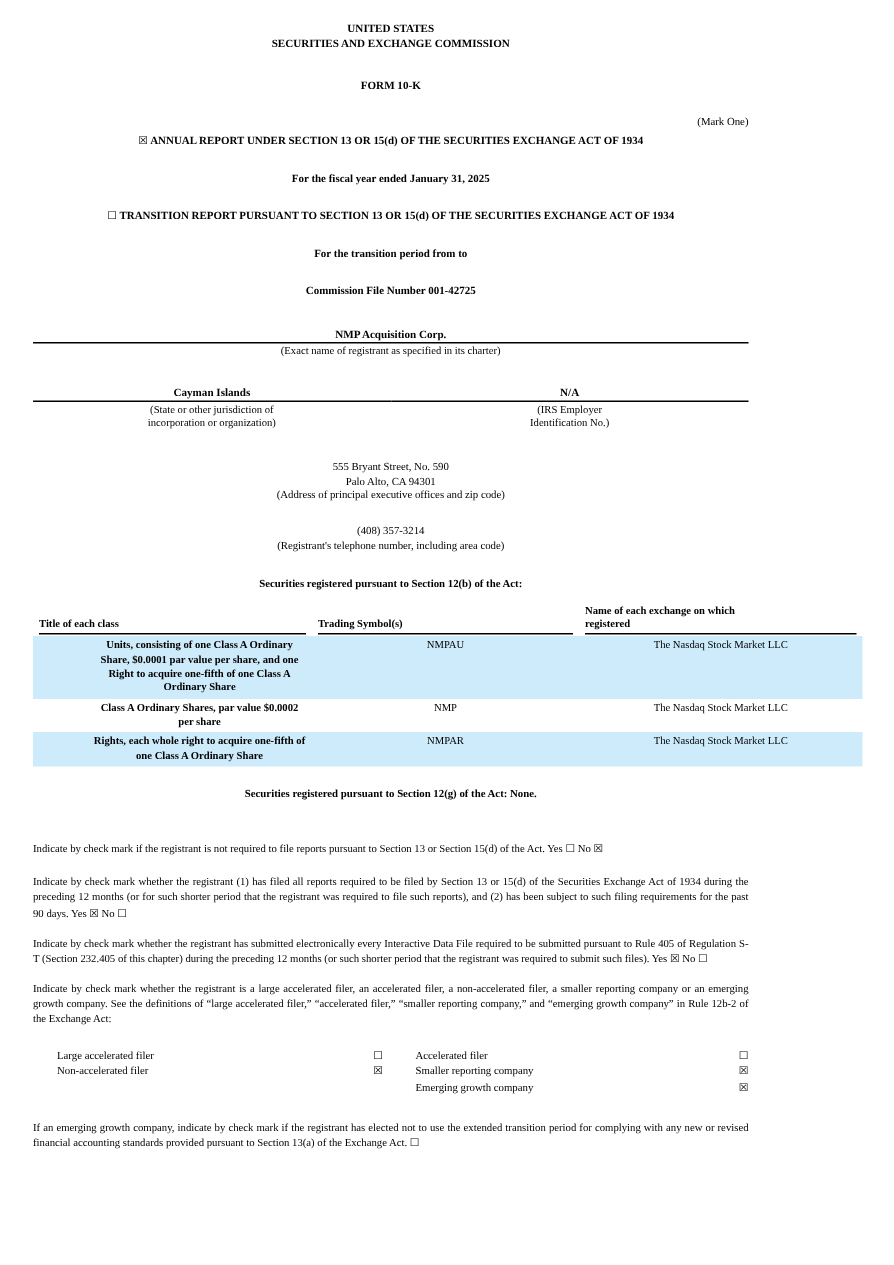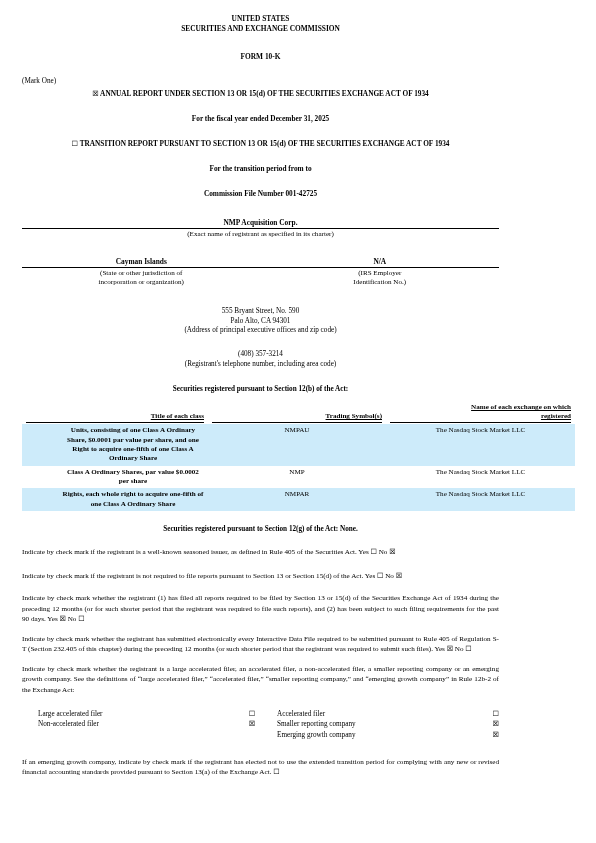--- a/index.html
+++ b/index.html
@@ -35,21 +35,21 @@
 
   .sp4 { height: 4px; }
   .sp10 { height: 10px; }
   .sp12 { height: 12px; }
   .sp14 { height: 14px; }
   .sp16 { height: 16px; }
   .sp18 { height: 18px; }
   .sp20 { height: 20px; }
 
   .form-title { text-align: center; font-weight: bold; font-size: 7.4px; }
-  .mark-one { text-align: left; font-size: 7.2px; }
+  .mark-one { text-align: right; font-size: 7.2px; }
 
   .ckline { text-align: center; font-weight: bold; font-size: 7.3px; }
   .cb {
     font-family: "DejaVu Sans", sans-serif;
     font-weight: normal;
     font-size: 7.2px;
     line-height: 1;
   }
   .cb-inline {
     font-family: "DejaVu Sans", sans-serif;
@@ -94,25 +94,24 @@
 
   table.sec {
     border-collapse: collapse;
     width: 100%;
     margin: 0 auto;
     table-layout: fixed;
   }
   table.sec th {
     font-weight: bold;
     font-size: 7.1px;
-    text-align: right;
+    text-align: left;
     vertical-align: bottom;
     padding: 0 4px 1px 4px;
     line-height: 1.28;
-    text-decoration: underline;
   }
   table.sec th .uline {
     border-bottom: 1.2px solid #000;
     margin-top: 1px;
     height: 0;
   }
   table.sec td {
     font-size: 7.1px;
     text-align: center;
     vertical-align: top;
@@ -159,21 +158,21 @@
   <div class="sp16"></div>
   <div class="mark-one">(Mark One)</div>
 
   <div class="sp4"></div>
   <div class="ckline">
     <span class="cb">☒</span>
     <span>ANNUAL REPORT UNDER SECTION 13 OR 15(d) OF THE SECURITIES EXCHANGE ACT OF 1934</span>
   </div>
 
   <div class="sp16"></div>
-  <div class="ckline">For the fiscal year ended December 31, 2025</div>
+  <div class="ckline">For the fiscal year ended January 31, 2025</div>
 
   <div class="sp16"></div>
   <div class="ckline">
     <span class="cb">☐</span>
     <span>TRANSITION REPORT PURSUANT TO SECTION 13 OR 15(d) OF THE SECURITIES EXCHANGE ACT OF 1934</span>
   </div>
 
   <div class="sp16"></div>
   <div class="ckline">For the transition period from to</div>
 
@@ -261,21 +260,20 @@
         <td>NMPAR</td>
         <td>The Nasdaq Stock Market LLC</td>
       </tr>
     </tbody>
   </table>
 
   <div class="sp14"></div>
   <div class="sec-head">Securities registered pursuant to Section 12(g) of the Act: None.</div>
 
   <div class="sp14"></div>
-  <div class="para">Indicate by check mark if the registrant is a well-known seasoned issuer, as defined in Rule 405 of the Securities Act. Yes ☐ No ☒</div>
 
   <div class="sp14"></div>
   <div class="para">Indicate by check mark if the registrant is not required to file reports pursuant to Section 13 or Section 15(d) of the Act. Yes ☐ No ☒</div>
 
   <div class="sp12"></div>
   <div class="para">Indicate by check mark whether the registrant (1) has filed all reports required to be filed by Section 13 or 15(d) of the Securities Exchange Act of 1934 during the preceding 12 months (or for such shorter period that the registrant was required to file such reports), and (2) has been subject to such filing requirements for the past 90 days. Yes ☒ No ☐</div>
 
   <div class="sp10"></div>
   <div class="para">Indicate by check mark whether the registrant has submitted electronically every Interactive Data File required to be submitted pursuant to Rule 405 of Regulation S-T (Section 232.405 of this chapter) during the preceding 12 months (or such shorter period that the registrant was required to submit such files). Yes ☒ No ☐</div>
 

